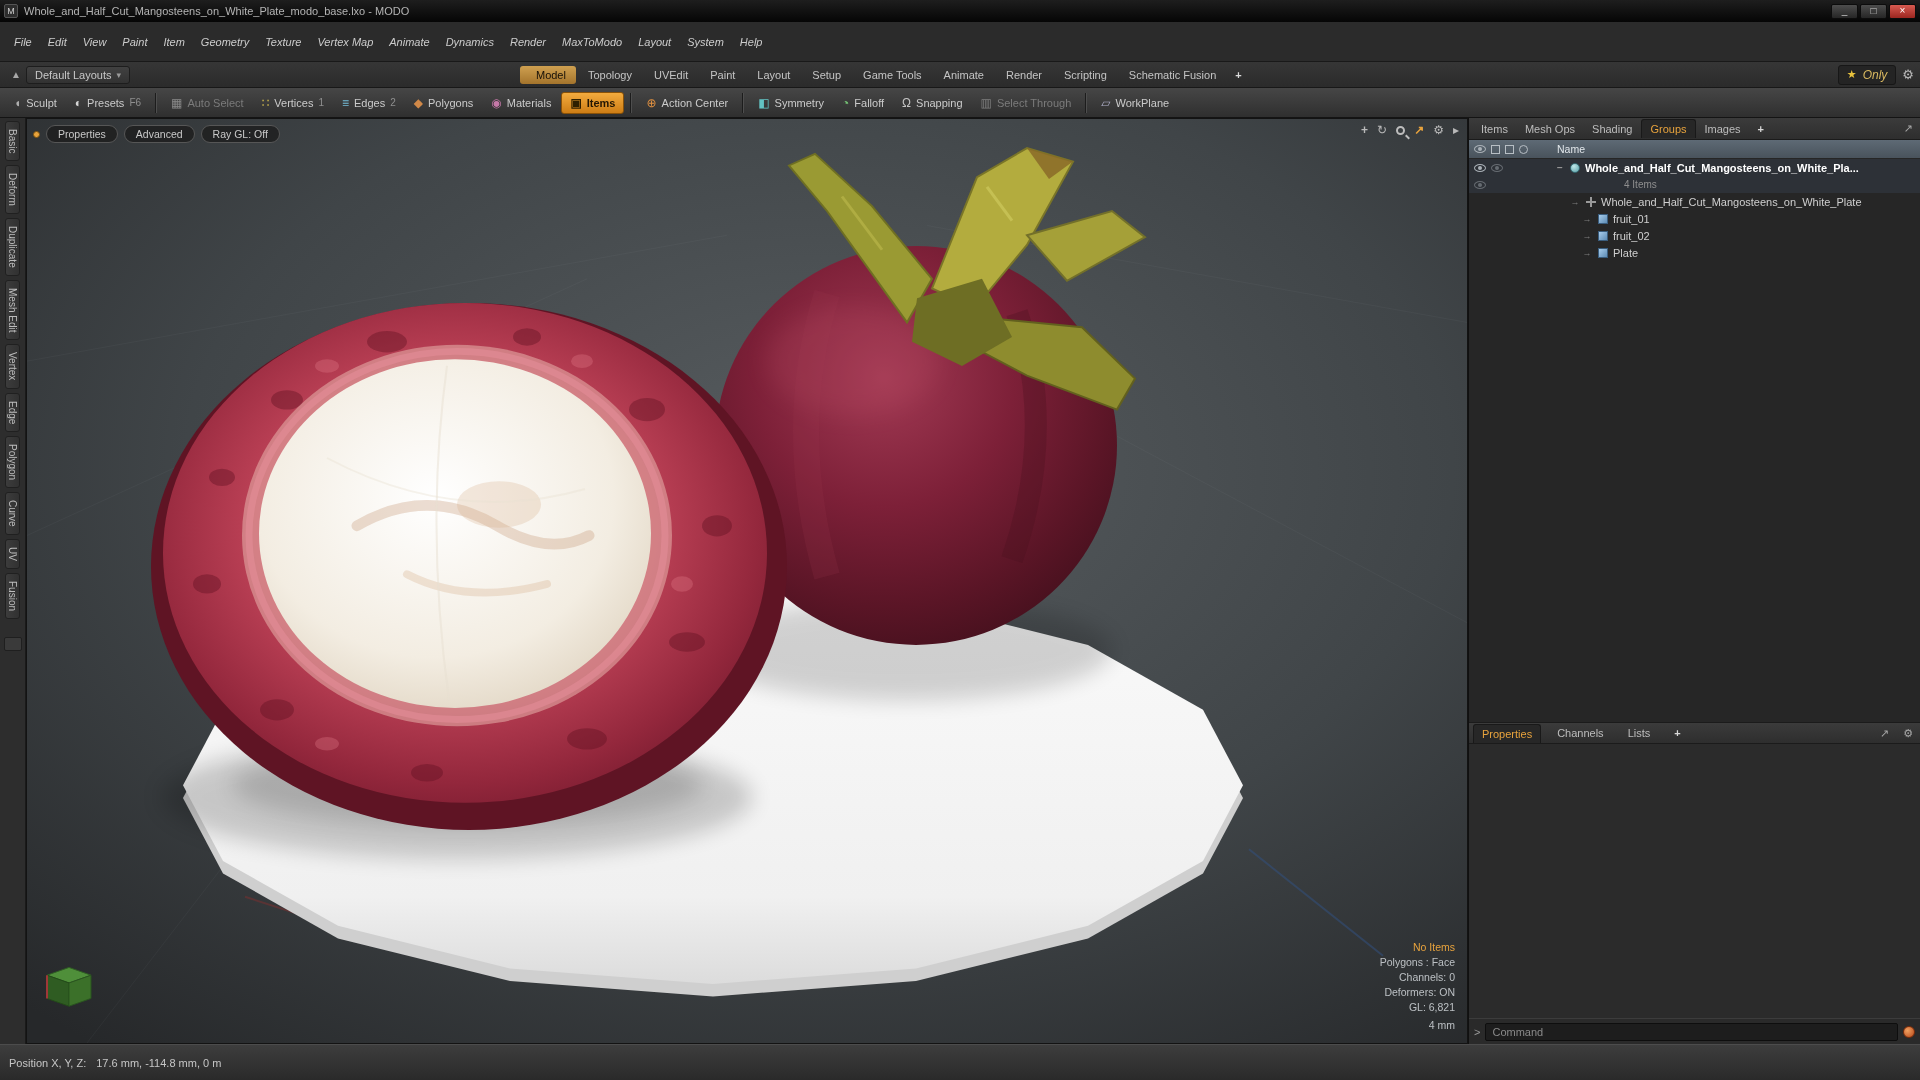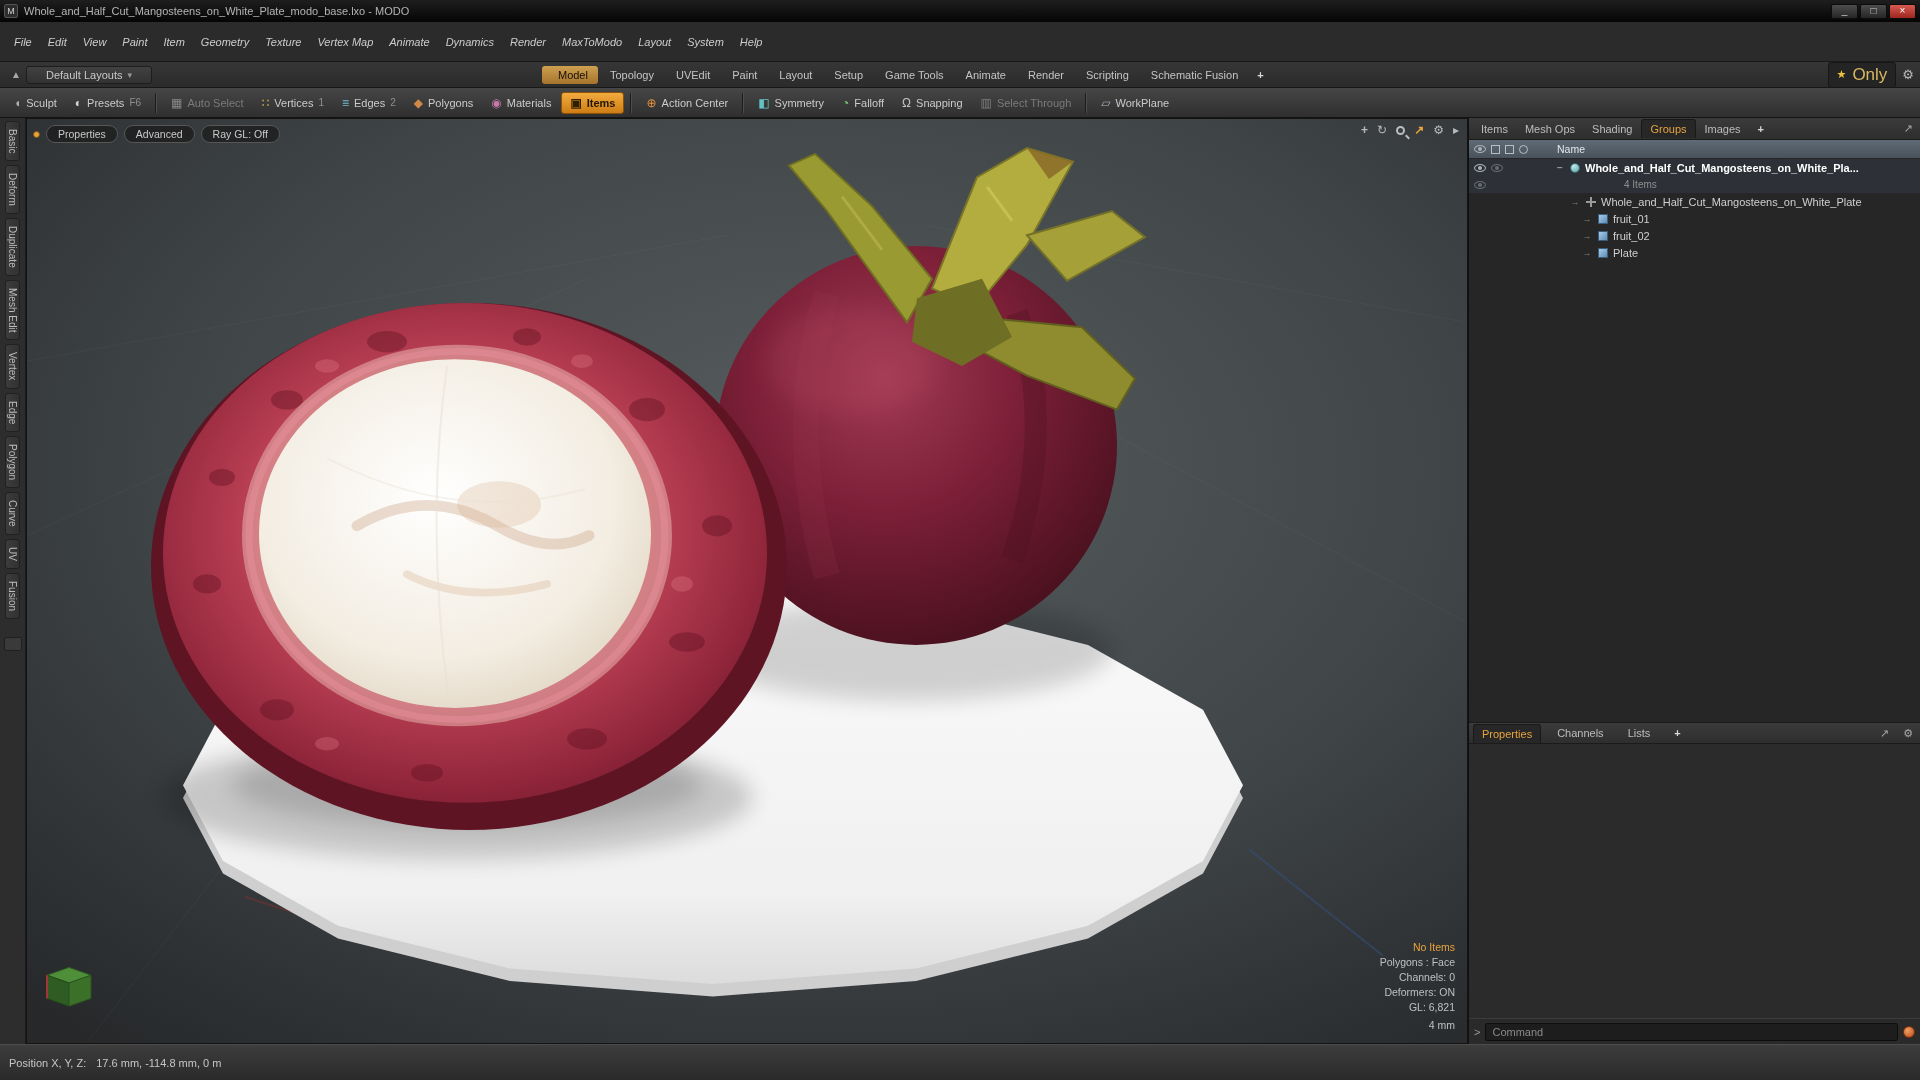--- a/index.html
+++ b/index.html
@@ -13,29 +13,29 @@
   .win-btn{width:27px;height:15px;background:linear-gradient(#4d4d4d,#262626);border:1px solid #0c0c0c;color:#ccc;font-size:10px;line-height:1;display:flex;align-items:center;justify-content:center;border-radius:2px;}
   .win-btn.close{background:linear-gradient(#d85a50,#9c2620);color:#fff;}
 
   
   .menubar{height:40px;background:#2b2b2b;border-bottom:1px solid #191919;display:flex;align-items:center;padding-left:6px;flex:0 0 auto;font-style:italic;}
   .menu-item{color:#cccccc;font-size:11px;padding:3px 8px;cursor:default;}
 
   
   .layoutbar{height:26px;background:linear-gradient(#363636,#2b2b2b);display:flex;align-items:center;border-bottom:1px solid #181818;padding:0 6px;flex:0 0 auto;}
   .launcher{color:#a8a8a8;font-size:10px;width:20px;text-align:center;}
-  .layouts-dd{display:flex;align-items:center;gap:5px;color:#c8c8c8;font-size:11px;background:linear-gradient(#414141,#323232);border:1px solid #1d1d1d;border-radius:3px;padding:2px 19px;}
+  .layouts-dd{display:flex;align-items:center;gap:5px;color:#c8c8c8;font-size:11px;background:linear-gradient(#414141,#323232);border:1px solid #1d1d1d;border-radius:3px;padding:2px 8px;}
   .dd-caret{font-size:9px;color:#999;}
   .layout-tabs{display:flex;align-items:center;margin-left:390px;gap:2px;}
   .layout-tab{font-size:11px;color:#c4c4c4;padding:3px 10px;border-radius:3px;background:transparent;}
   .layout-tab.active{background:linear-gradient(#cfa050,#a4742c);color:#161008;padding-left:16px;}
   .layout-tab.add{color:#dadada;font-weight:bold;padding:3px 7px;}
   .only-area{margin-left:auto;display:flex;align-items:center;gap:6px;background:#242424;border:1px solid #171717;border-radius:3px;padding:2px 8px;}
   .star{color:#e8c23d;font-size:11px;}
-  .only-label{color:#d8b860;font-size:17px;}
+  .only-label{color:#d8b860;font-size:12px;font-style:italic;}
   .gear{color:#b8b8b8;font-size:13px;margin-left:6px;}
 
   
   .toolbar{height:30px;background:linear-gradient(#464646,#2f2f2f);display:flex;align-items:center;gap:2px;padding:0 6px;border-bottom:1px solid #141414;flex:0 0 auto;}
   .tool-btn{display:flex;align-items:center;gap:5px;color:#cbcbcb;font-size:11px;padding:4px 8px;border-radius:3px;white-space:nowrap;}
   .tool-btn.disabled{color:#7b7b7b;}
   .tool-btn.active{background:linear-gradient(#f3ab3e,#cd7d15);color:#231603;font-weight:bold;border:1px solid #8a5208;}
   .tool-num{color:#8f8f8f;font-size:10px;}
   .tool-sep{width:2px;height:20px;border-left:1px solid #1c1c1c;border-right:1px solid #4e4e4e;margin:0 4px;}
   .ic{font-size:12px;line-height:1;}

